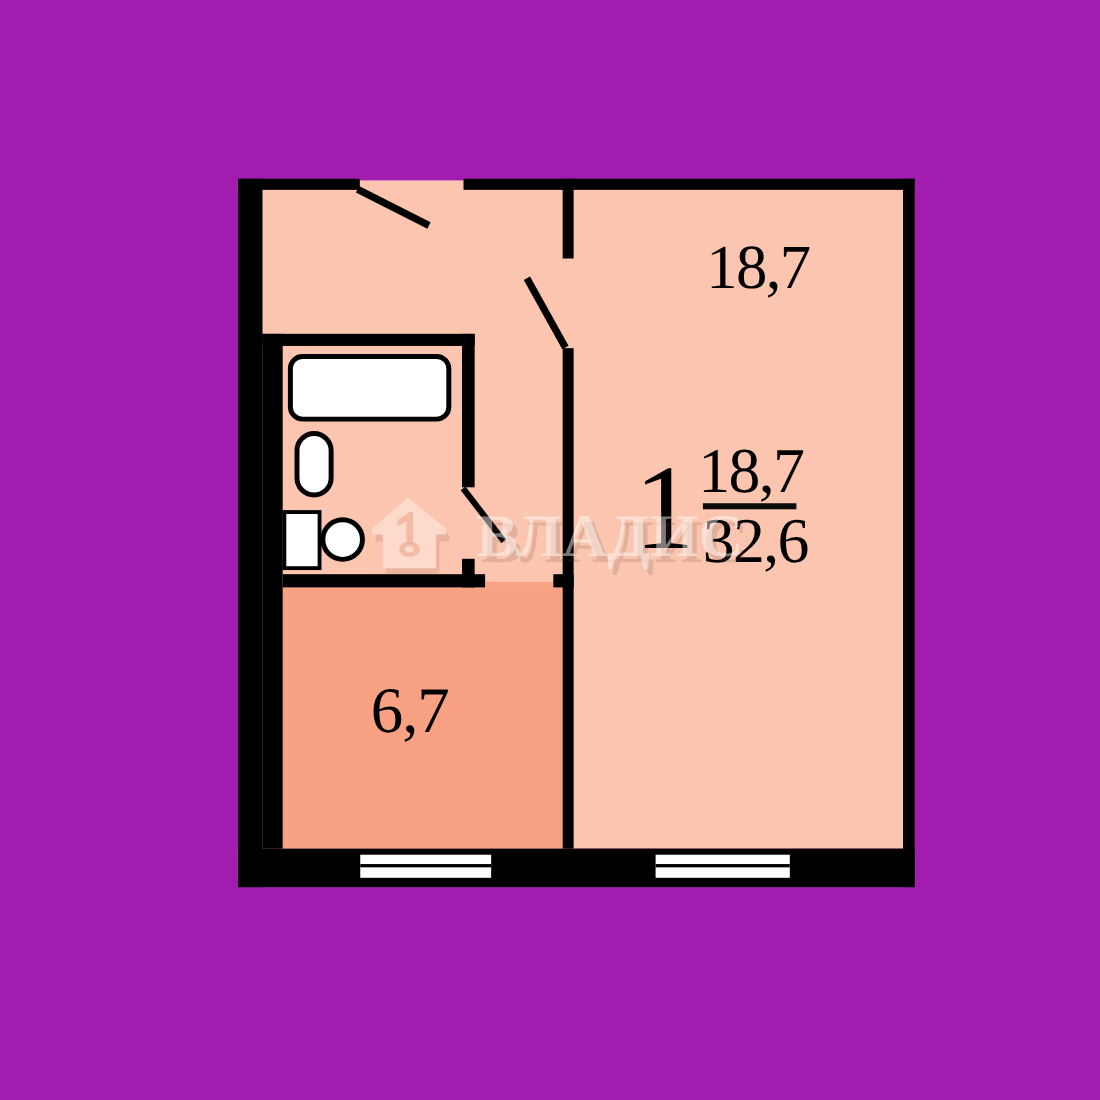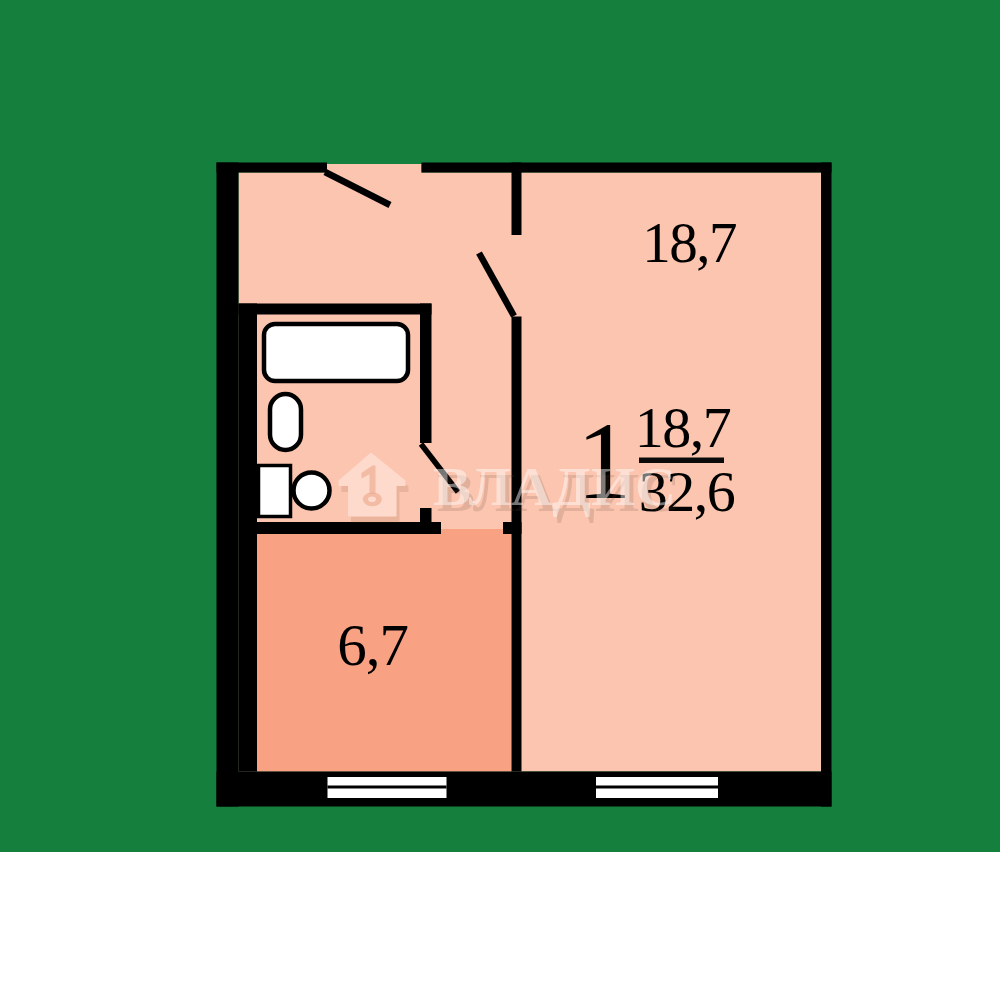--- a/index.html
+++ b/index.html
@@ -1,16 +1,16 @@
 <!DOCTYPE html>
 <html><head>
 <meta charset="utf-8">
 <style>
   html,body{margin:0;padding:0;background:#ffffff;}
-  .page{position:relative;width:1000px;height:852px;background:#15803d;overflow:hidden;}
+  .page{position:relative;width:1000px;height:1000px;background:#a21caf;overflow:hidden;}
   svg{position:absolute;left:0;top:0;}
   text{font-family:"Liberation Serif",serif;}
   .wm{font-family:"Liberation Sans",sans-serif;font-weight:bold;}
 </style>
 </head>
 <body>
 <div class="page">
 <svg width="1000" height="1000" viewBox="0 0 1000 1000">
 
   <rect x="238.5" y="172.5" width="582.5" height="599" fill="#fcc5af"></rect>

